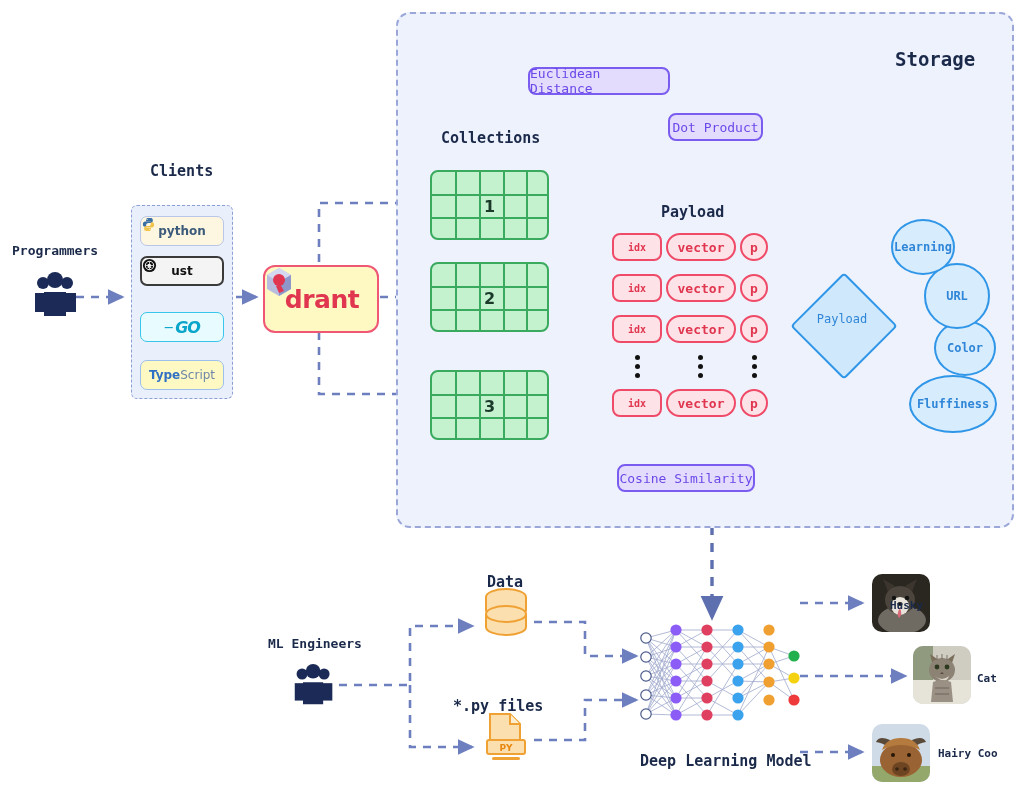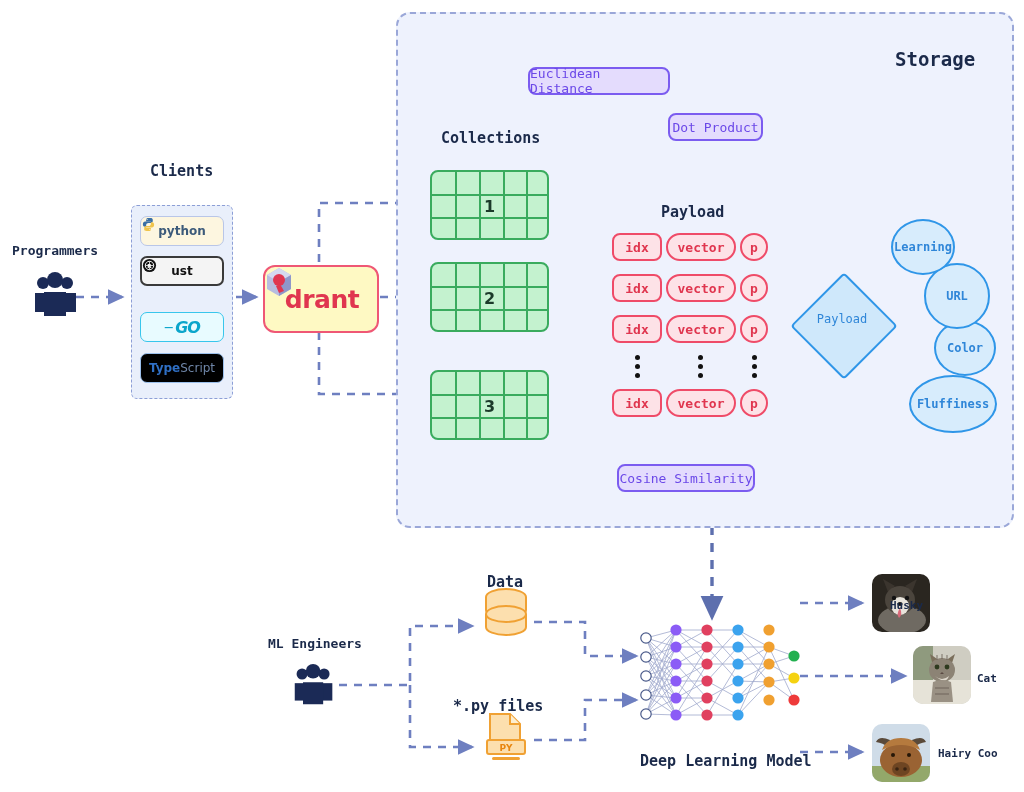--- a/index.html
+++ b/index.html
@@ -21,21 +21,21 @@
 
   
   #clients-panel{left:131px;top:205px;width:100px;height:192px;
      background:#e9effb;border:1px dashed #8c9ed6;border-radius:6px;}
   .client-chip{position:absolute;left:8px;width:84px;height:30px;border-radius:7px;
      display:flex;align-items:center;justify-content:center;font-size:12px;
      font-family:"DejaVu Sans",sans-serif;font-weight:700;box-sizing:border-box;}
   #chip-python{top:10px;background:#fdf6e0;border:1.5px solid #b9c6e8;color:#3c5a7a;}
   #chip-rust{top:50px;background:#f4f4f4;border:2px solid #3a3a3a;color:#111;}
   #chip-go{top:106px;background:#e8fbff;border:1.5px solid #38c6ec;color:#0aa5cb;}
-  #chip-ts{top:147px;background:#000000;border:1.5px solid #9cc0ec;color:#2f6fc4;}
+  #chip-ts{top:154px;background:#fef9c3;border:1.5px solid #9cc0ec;color:#2f6fc4;}
   .py-logo{width:15px;height:15px;margin-right:4px;flex:none}
   .rust-logo{width:15px;height:15px;margin-right:1px;flex:none}
 
   
   #qdrant-box{left:263px;top:265px;width:112px;height:64px;background:#fef9c3;
      border:2px solid #ef5775;border-radius:12px;display:flex;align-items:center;
      justify-content:center;}
   #qdrant-word{font-family:"DejaVu Sans",sans-serif;font-weight:800;font-size:25px;
      color:#e0364f;letter-spacing:-0.5px;margin-left:2px;}
 
@@ -54,21 +54,21 @@
   
   .metric{position:absolute;background:#e4dcfd;border:2px solid #7b5cf0;
      border-radius:8px;color:#6b48e8;font-size:13px;font-weight:400;
      display:flex;align-items:center;justify-content:center;box-sizing:border-box;}
   #m-euclidean{left:528px;top:67px;width:142px;height:28px;}
   #m-dot{left:668px;top:113px;width:95px;height:28px;}
   #m-cosine{left:617px;top:464px;width:138px;height:28px;}
 
   
   .pt-idx{position:absolute;width:50px;height:28px;background:#fde2e7;
-     border:2px solid #ef4b68;border-radius:8px;color:#e0364f;font-size:13px;
+     border:2px solid #ef4b68;border-radius:8px;color:#e0364f;font-size:10px;
      font-weight:700;display:flex;align-items:center;justify-content:center;
      box-sizing:border-box;}
   .pt-vec{position:absolute;width:70px;height:28px;background:#fde2e7;
      border:2px solid #ef4b68;border-radius:14px;color:#e0364f;font-size:13px;
      font-weight:700;display:flex;align-items:center;justify-content:center;
      box-sizing:border-box;}
   .pt-p{position:absolute;width:28px;height:28px;background:#fde2e7;
      border:2px solid #ef4b68;border-radius:50%;color:#e0364f;font-size:13px;
      font-weight:700;display:flex;align-items:center;justify-content:center;
      box-sizing:border-box;}

